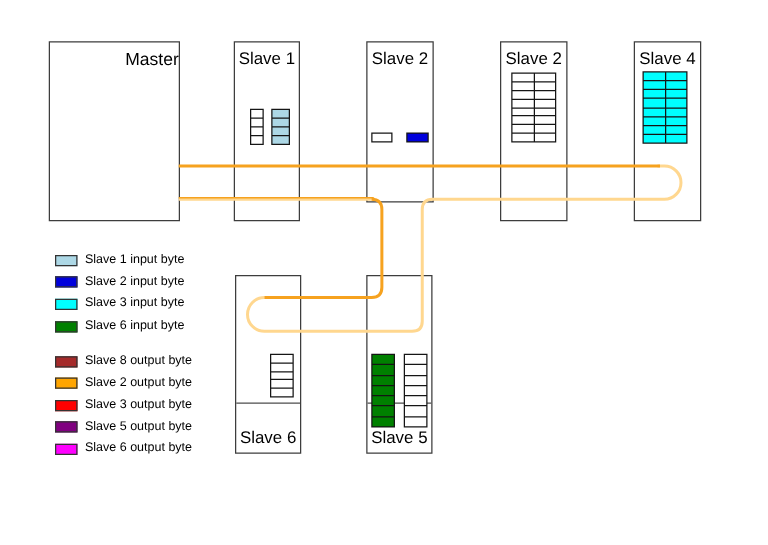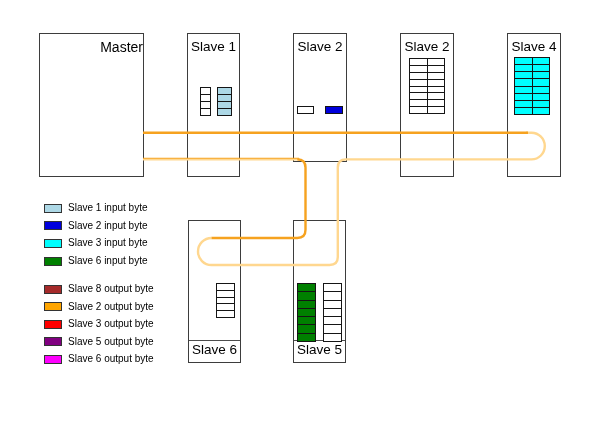--- a/index.html
+++ b/index.html
@@ -16,21 +16,21 @@
   .box-s1{left:187px;top:33px;width:53px;height:144px;}
   .box-s2{left:293px;top:33px;width:54px;height:129px;}
   .box-s3{left:400px;top:33px;width:54px;height:144px;}
   .box-s4{left:507px;top:33px;width:54px;height:144px;}
   .box-s6{left:188px;top:220px;width:53px;height:143px;}
   .box-s5{left:293px;top:220px;width:53px;height:143px;}
   .toplabel{display:block;text-align:center;font-size:13.5px;margin-top:5px;}
   .masterlabel{display:block;text-align:right;font-size:14px;margin:5px 0 0 16px;}
   .plate{
     position:absolute;left:0;right:0;bottom:0;height:20px;
-    border-top:1px solid #4d4d4d;text-align:center;font-size:13.5px;padding-top:1px;
+    border-top:1px solid #4d4d4d;text-align:center;font-size:13.5px;padding-top:19px;
   }
   .byte-table{
     position:absolute;z-index:3;background:#151515;border:0;
     display:grid;gap:1px;padding:1px;box-sizing:border-box;
   }
   .t-s1-frame{left:200px;top:87px;width:11px;height:29px;}
   .t-s1-input{left:217px;top:87px;width:15px;height:29px;}
   .t-s2-frame{left:297px;top:106px;width:17px;height:8px;}
   .t-s2-input{left:325px;top:106px;width:18px;height:8px;}
   .t-s3-frame{left:409px;top:58px;width:36px;height:56px;}

